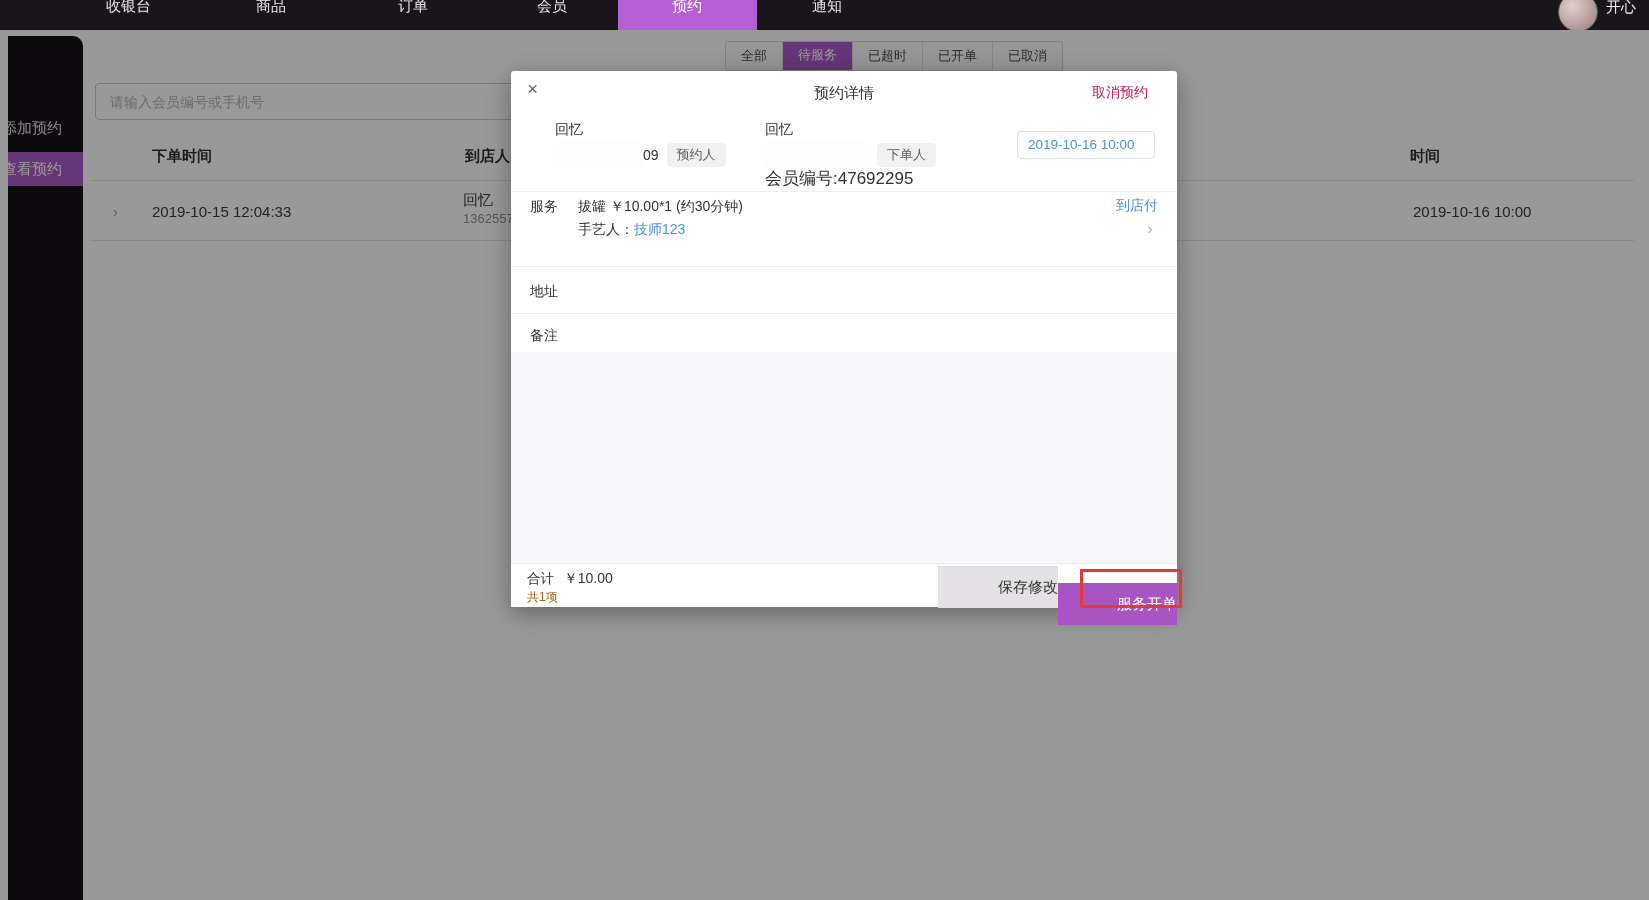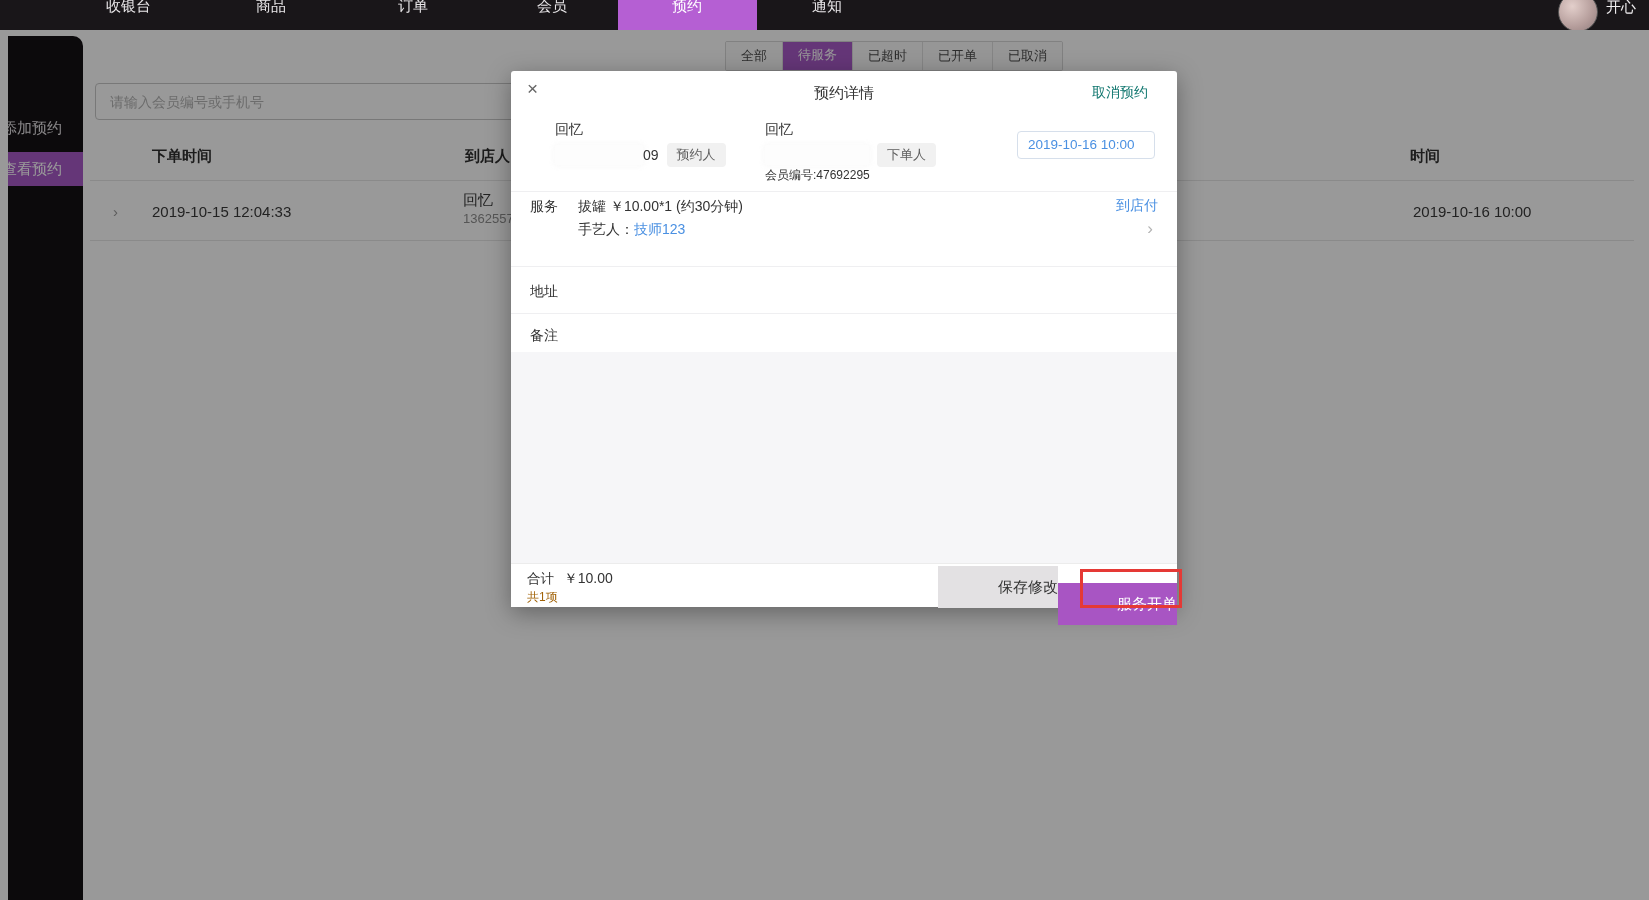--- a/index.html
+++ b/index.html
@@ -41,28 +41,28 @@
   .row-chevron{position:absolute;font-size:15px;color:#9a9a9a;cursor:pointer;}
 
   
   .overlay{position:absolute;left:0;top:30px;width:1649px;height:870px;background:rgba(0,0,0,0.40);z-index:10;}
 
   
   .modal{position:absolute;left:511px;top:71px;width:666px;height:536px;background:#fff;border-radius:3px;
          box-shadow:0 6px 24px rgba(0,0,0,0.35);z-index:20;}
   .m-close{position:absolute;left:16px;top:7px;font-size:19px;color:#666;cursor:pointer;}
   .m-title{position:absolute;left:0;top:13px;width:100%;text-align:center;font-size:15px;color:#333;}
-  .m-cancel{position:absolute;right:29px;top:13px;font-size:14px;color:#0f766e;cursor:pointer;}
+  .m-cancel{position:absolute;right:29px;top:13px;font-size:14px;color:#be185d;cursor:pointer;}
   .m-sep{position:absolute;left:0;right:0;height:1px;background:#efeff1;}
 
   .p-name{position:absolute;top:50px;font-size:14px;color:#333;}
   .p-line{position:absolute;top:72px;height:24px;display:flex;align-items:center;font-size:14px;color:#333;}
   .mask{display:inline-block;width:88px;height:20px;background:#fdfdfd;border-radius:3px;box-shadow:0 0 5px 2px rgba(250,250,250,0.95);}
   .badge{display:inline-block;margin-left:8px;padding:3px 10px;background:#f1f1f1;border-radius:4px;font-size:13px;color:#5c5c5c;}
-  .member-no{position:absolute;left:254px;top:96px;font-size:12px;color:#333;}
+  .member-no{position:absolute;left:254px;top:96px;font-size:17px;color:#333;}
   .date-input{position:absolute;left:506px;top:60px;width:138px;height:28px;line-height:26px;border:1px solid #d6dfeb;border-radius:4px;
               padding-left:10px;font-size:13.5px;color:#4a90e2;cursor:pointer;background:#fff;}
 
   .svc-label{position:absolute;left:19px;top:127px;font-size:14px;color:#333;}
   .svc-item{position:absolute;left:67px;top:127px;font-size:14px;color:#333;white-space:nowrap;}
   .svc-artisan{position:absolute;left:67px;top:150px;font-size:14px;color:#333;white-space:nowrap;}
   .svc-artisan .link{color:#4a90e2;cursor:pointer;}
   .svc-pay{position:absolute;right:19px;top:126px;font-size:14px;color:#4a90e2;cursor:pointer;}
   .svc-chevron{position:absolute;right:24px;top:148px;font-size:17px;color:#b3b3b3;cursor:pointer;}
 

